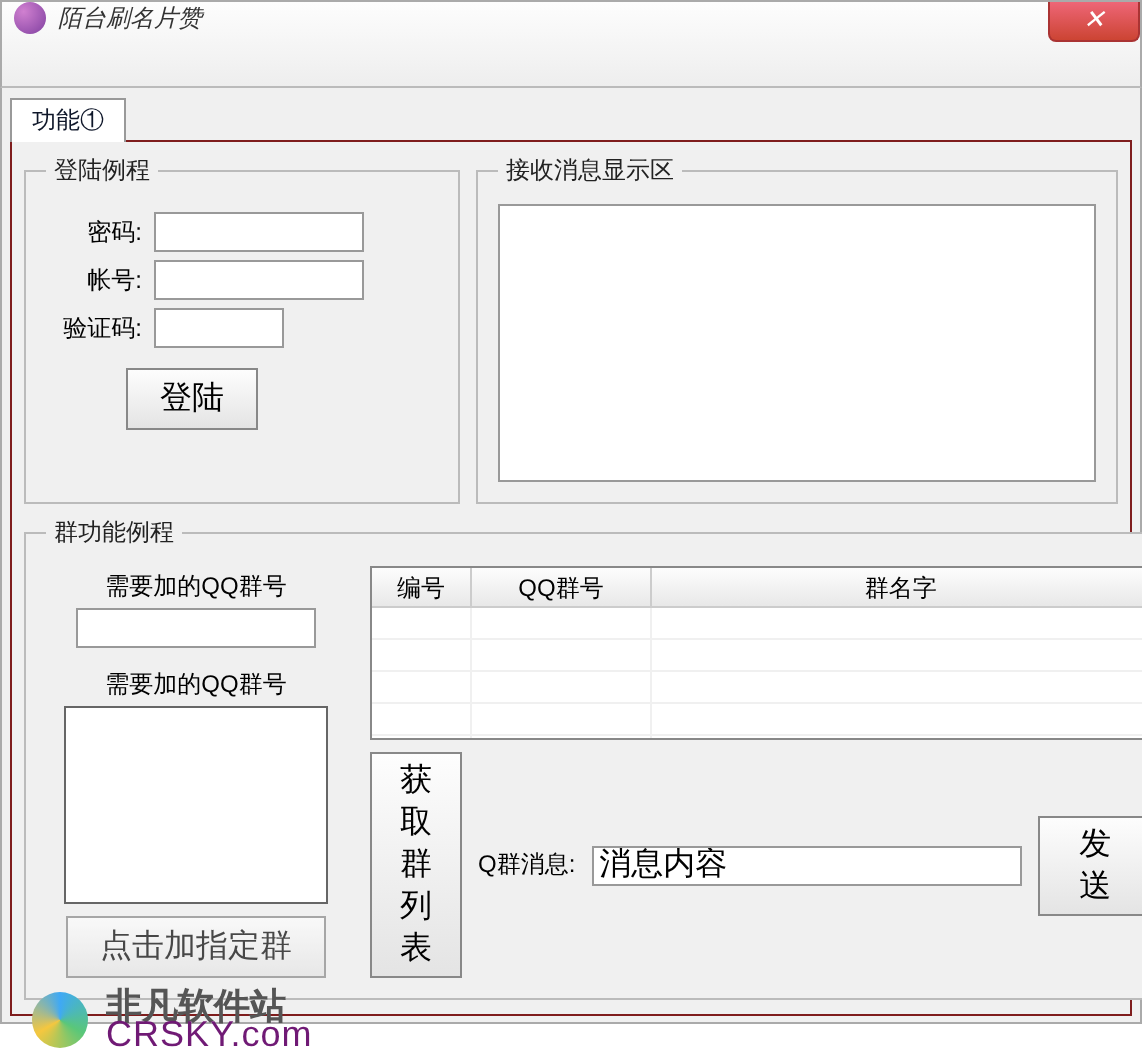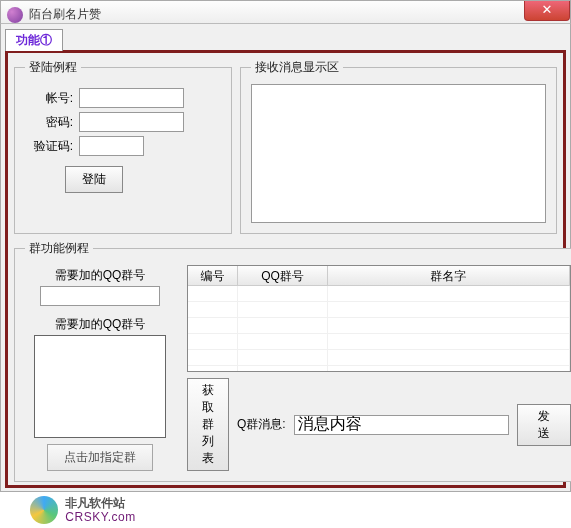--- a/index.html
+++ b/index.html
@@ -7,28 +7,29 @@
     margin: 0;
     font-family: "Microsoft YaHei", SimSun, Arial, sans-serif;
     font-size: 12px;
     background: #fff;
     width: 571px;
     height: 528px;
     overflow: hidden;
     position: relative;
   }
   .titlebar {
-    height: 24px;
+    height: 44px;
     background: linear-gradient(#fdfdfd, #eeeeee);
     border: 1px solid #aaa;
     border-bottom: 1px solid #bbb;
     display: flex;
-    align-items: flex-end;
+    align-items: flex-start;
     padding: 0 6px;
     position: relative;
+    font-style: italic;
   }
   .title-icon {
     width: 16px; height: 16px;
     border-radius: 50%;
     background: radial-gradient(circle at 30% 30%, #d080d0, #8040a0);
     margin-right: 6px;
   }
   .title-text { color: #333; }
   .close-btn {
     position: absolute;
@@ -56,29 +57,29 @@
     display: flex;
     height: 22px;
   }
   .tab {
     border: 1px solid #999;
     background: #fff;
     padding: 2px 10px 1px;
     margin-right: 2px;
     border-bottom: none;
     cursor: pointer;
-    font-weight: bold;
-    color: #6d28d9;
+    font-weight: normal;
+    color: #0f172a;
     position: relative;
     top: 1px;
     z-index: 2;
   }
   .tab.inactive { font-weight: normal; color: #333; background: #fafafa; }
   .tab-panel {
-    border: 3px solid #7f1d1d;
+    border: 1px solid #7f1d1d;
     background: #f0f0f0;
     height: 438px;
     position: relative;
     padding: 6px;
   }
   fieldset {
     border: 1px solid #bbb;
     margin: 0;
     padding: 8px 10px 10px;
     background: #f0f0f0;
@@ -117,21 +118,21 @@
     border: 1px solid #999;
     background: #fff;
     resize: none;
     font-size: 12px;
   }
   .btn {
     border: 1px solid #888;
     background: linear-gradient(#fdfdfd, #e4e4e4);
     padding: 3px 14px;
     cursor: pointer;
-    font-size: 12px;
+    font-size: 16px;
     font-family: inherit;
   }
   .login-btn { margin: 6px 0 0 40px; padding: 4px 16px; }
   .group-box {
     margin-top: 6px;
     height: 242px;
     display: flex;
     gap: 12px;
   }
   .left-col { width: 150px; display: flex; flex-direction: column; align-items: center; }
@@ -174,24 +175,24 @@
   .bottom-row {
     display: flex;
     align-items: center;
     gap: 8px;
     margin-top: 6px;
   }
   .msg-label { white-space: nowrap; }
   .msg-input { flex: 1; height: 20px; }
   .watermark {
     position: absolute;
-    left: 14px; bottom: 0;
+    left: 0; bottom: 0;
     padding: 4px 16px;
     color: #5aa73f;
-    font-size: 12px;
+    font-size: 18px;
     line-height: 14px;
     pointer-events: none;
     z-index: 5;
   }
   .watermark .wm-cn { color: #555; font-weight: bold; }
   .watermark .wm-en { color: #701a75; letter-spacing: 0.5px; }
   .wm-icon {
     display: inline-block;
     width: 28px; height: 28px;
     border-radius: 50%;
@@ -212,26 +213,26 @@
 <div class="client">
   <div class="tabstrip">
     <div class="tab">功能①</div>
   </div>
   <div class="tab-panel">
 
     <div class="top-row">
       <fieldset class="login-box">
         <legend>登陆例程</legend>
         <div class="form-row">
+          <label>密码:</label>
+          <input type="password" class="login-input" value="" style="">
+        </div>
+        <div class="form-row">
           <label>帐号:</label>
           <input type="text" class="login-input" value="" style="">
-        </div>
-        <div class="form-row">
-          <label>密码:</label>
-          <input type="password" class="login-input" value="" style="">
         </div>
         <div class="form-row">
           <label>验证码:</label>
           <input type="text" class="captcha-input" value="" style="">
         </div>
         <button class="btn login-btn">登陆</button>
       </fieldset>
 
       <fieldset class="recv-box">
         <legend>接收消息显示区</legend>

